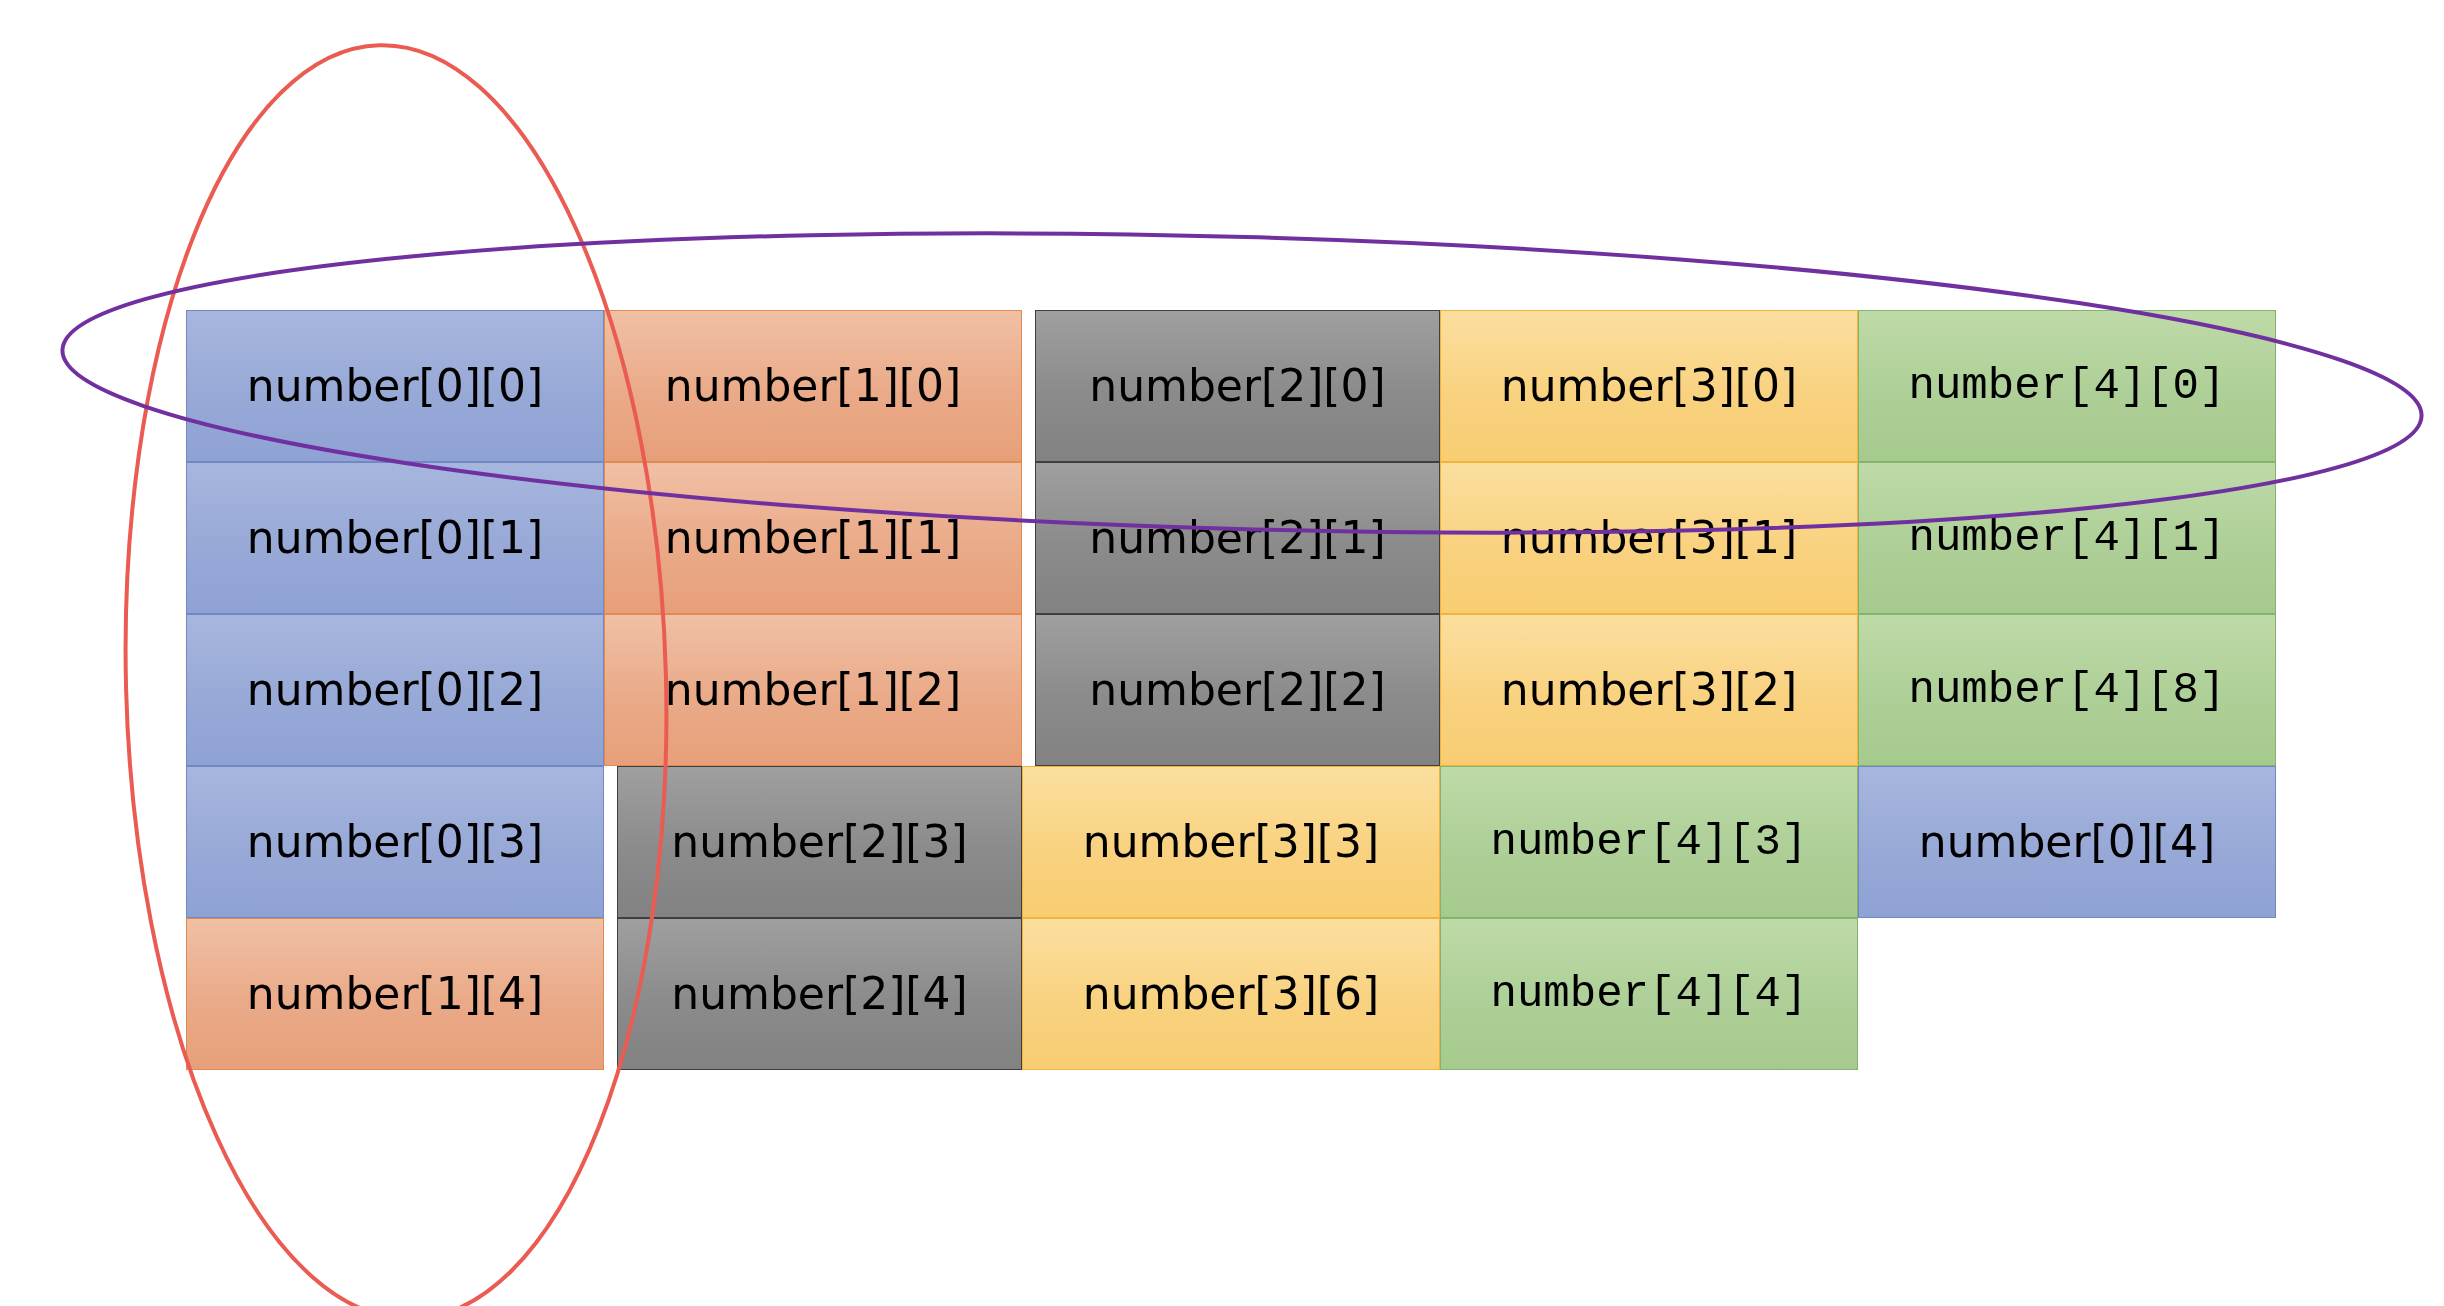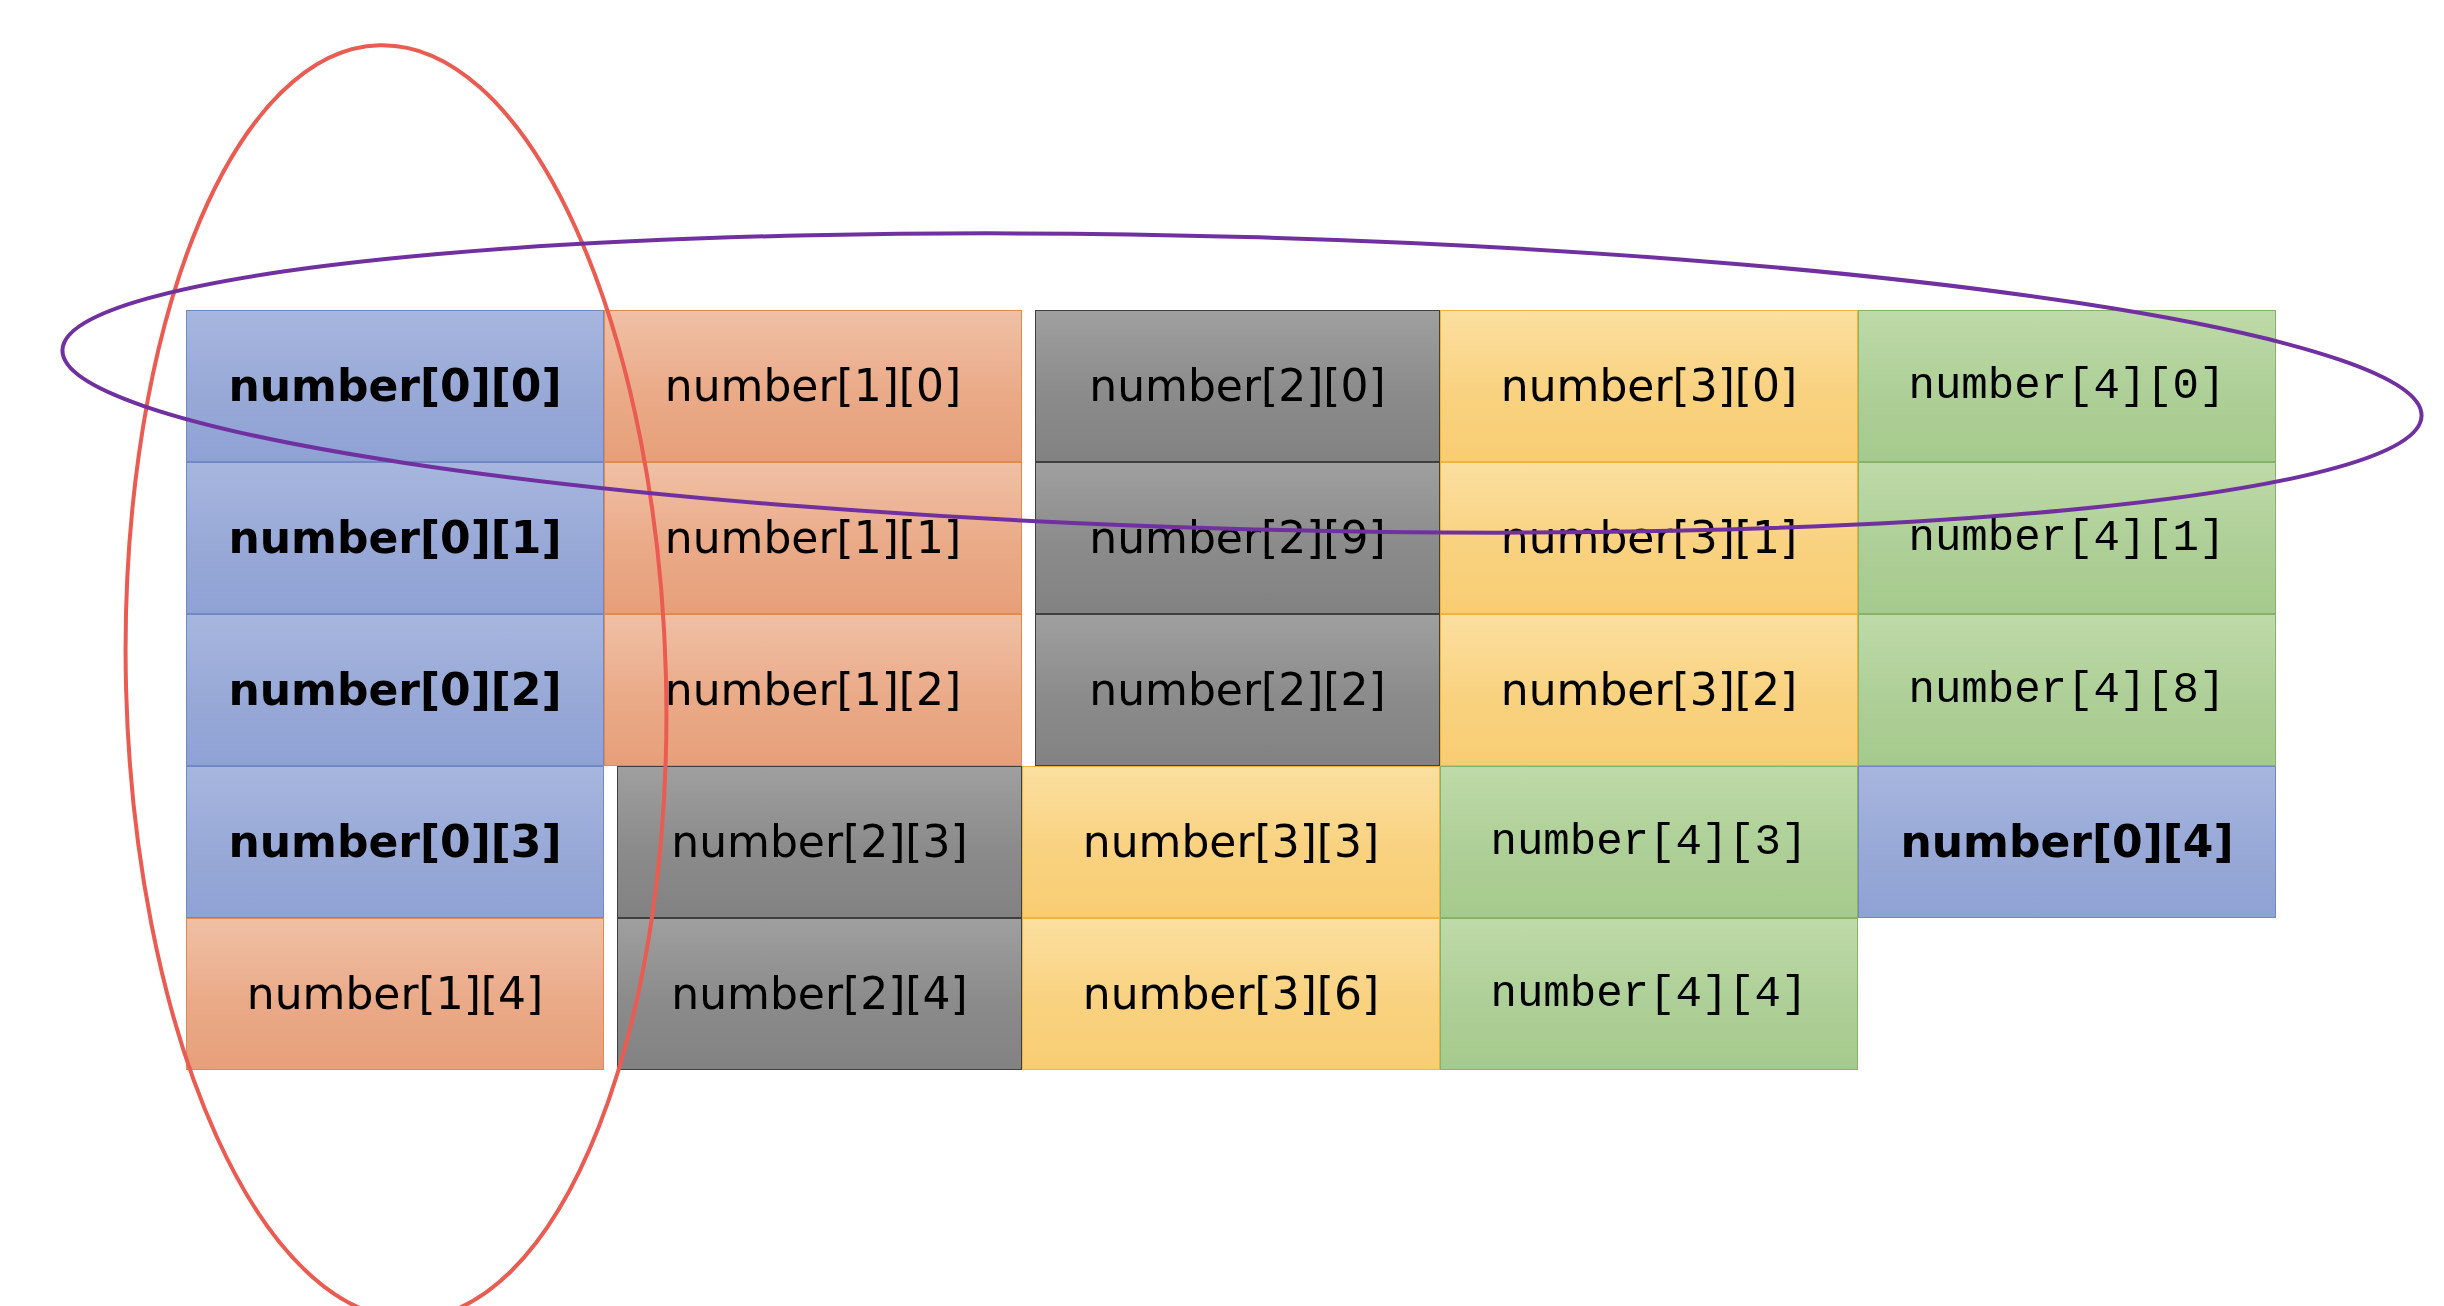--- a/index.html
+++ b/index.html
@@ -33,21 +33,20 @@
     font-size: 44px;
     line-height: 1;
     color: #000000;
     box-sizing: border-box;
     white-space: nowrap;
   }
   
   .col0 {
     background: linear-gradient(to bottom, #a7b6de 0%, #98a9d7 55%, #8fa2d4 100%);
     border: 1px solid #7287c4;
-    font-weight: bold;
   }
   
   .col1 {
     background: linear-gradient(to bottom, #f0c0a5 0%, #eaaa88 55%, #e79f7a 100%);
     border: 1px solid #e08a4f;
   }
   
   .col2 {
     background: linear-gradient(to bottom, #9f9f9f 0%, #8b8b8b 55%, #828282 100%);
     border: 1px solid #3f3f3f;
@@ -82,21 +81,21 @@
   <div id="grid">
 
     <div class="cell col0">number[0][0]</div>
     <div class="cell col1">number[1][0]</div>
     <div class="cell col2">number[2][0]</div>
     <div class="cell col3">number[3][0]</div>
     <div class="cell col4">number[4][0]</div>
 
     <div class="cell col0">number[0][1]</div>
     <div class="cell col1">number[1][1]</div>
-    <div class="cell col2">number[2][9]</div>
+    <div class="cell col2">number[2][1]</div>
     <div class="cell col3">number[3][1]</div>
     <div class="cell col4">number[4][1]</div>
 
     <div class="cell col0">number[0][2]</div>
     <div class="cell col1">number[1][2]</div>
     <div class="cell col2">number[2][2]</div>
     <div class="cell col3">number[3][2]</div>
     <div class="cell col4">number[4][8]</div>
 
     <div class="cell col0">number[0][3]</div>

